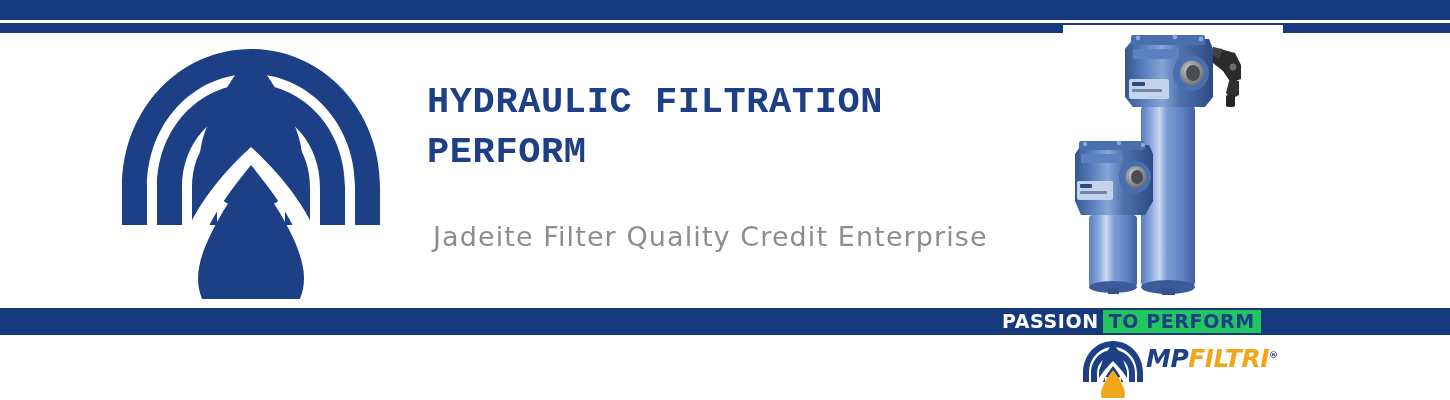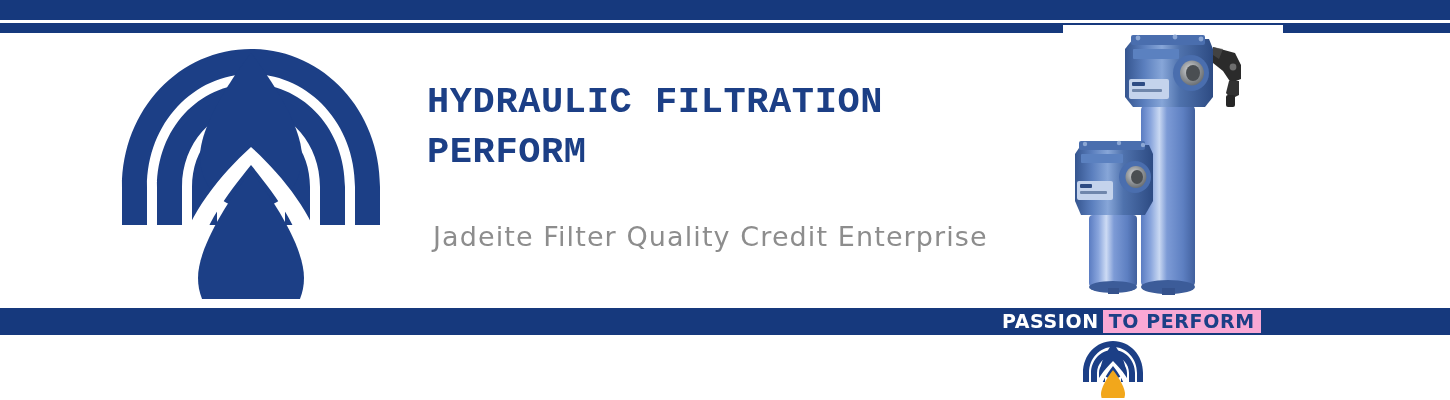--- a/index.html
+++ b/index.html
@@ -108,21 +108,21 @@
     white-space: nowrap;
     margin-left: 14px;
   }
   .tagline .word-passion {
     color: #ffffff;
     background: transparent;
     padding: 0 4px 0 0;
   }
   .tagline .word-perform {
     color: #1c3f86;
-    background: #f9a8d4;
+    background: #22c55e;
     padding: 2px 6px 3px 6px;
     line-height: 18px;
   }
 
   
   .mpfiltri {
     position: absolute;
     left: 1082px;
     top: 340px;
     width: 190px;
@@ -329,15 +329,18 @@
         <g fill="#1c3f86">
           <path d="M31 1 C14 1, 1 15, 1 33 L1 42 L7 42 L7 33 C7 18, 18 7, 31 7 C44 7, 55 18, 55 33 L55 42 L61 42 L61 33 C61 15, 48 1, 31 1 Z"></path>
           <path d="M31 10 C18.5 10, 9 20.5, 9 33 L9 42 L15 42 L15 33 C15 24, 22 16, 31 16 C40 16, 47 24, 47 33 L47 42 L53 42 L53 33 C53 20.5, 43.5 10, 31 10 Z"></path>
           <path d="M31 19 C23 19, 17 25.5, 17 33 L17 42 L23 42 L23 33 C23 28.5, 26.5 25, 31 25 C35.5 25, 39 28.5, 39 33 L39 42 L45 42 L45 33 C45 25.5, 39 19, 31 19 Z"></path>
           <path d="M31 3 C31 3, 19 18, 19 27.5 C19 34, 24.5 39, 31 39 C37.5 39, 43 34, 43 27.5 C43 18, 31 3, 31 3 Z"></path>
         </g>
         <path d="M31 30 C31 30, 19 45, 19 54 C19 61, 24.5 66, 31 66 C37.5 66, 43 61, 43 54 C43 45, 31 30, 31 30 Z" fill="#f2a71b"></path>
         <path d="M31 26 C24 35, 19.5 43, 18 50 L12 50 C14 40, 22 30, 31 21 C40 30, 48 40, 50 50 L44 50 C42.5 43, 38 35, 31 26 Z" fill="#ffffff"></path>
       </svg>
     </div>
+    <div class="mpf-wordmark">
+      <span class="mpf-mp">MP</span><span class="mpf-filtri">FILTRI</span><span class="mpf-reg">®</span>
+    </div>
   </div>
 
 </div>
 
 </body></html>

